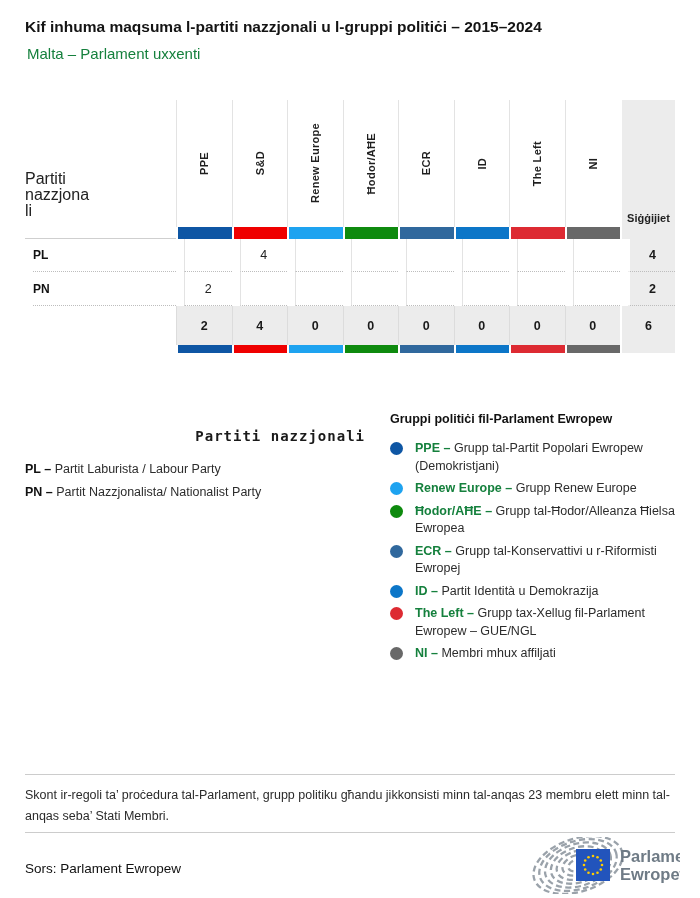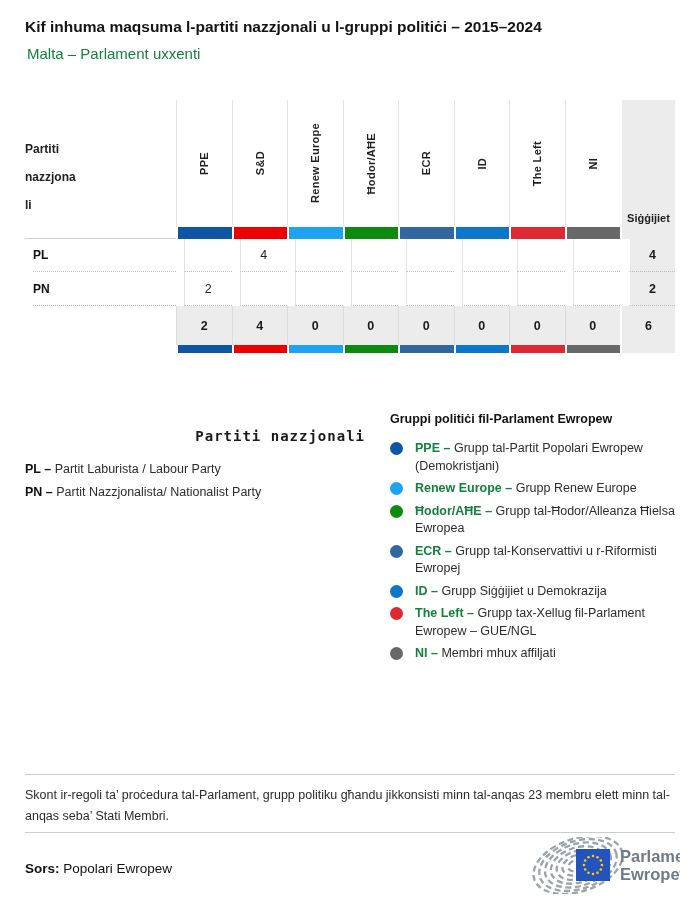--- a/index.html
+++ b/index.html
@@ -16,21 +16,21 @@
   
   .seats-table{
     left:25px;top:100px;width:650px;
     display:grid;
     grid-template-columns:151px repeat(8,55.5px) 55px;
     grid-template-rows:127px 12px 33px 34px 39px 8px;
     box-sizing:border-box;
   }
   .seats-table *{box-sizing:border-box;}
   .rowhead-cell{display:flex;align-items:flex-end;padding:0 0 8px 0;}
-  .rowhead-cell span{white-space:pre-line;font-size:12px;font-weight:700;line-height:28px;color:#222;}
+  .rowhead-cell span{white-space:pre-line;font-size:16px;font-weight:400;line-height:16px;color:#222;}
   .col-head{display:flex;align-items:center;justify-content:center;border-left:1px solid #e3e3e3;}
   .col-head span{
     writing-mode:vertical-rl;transform:rotate(180deg);
     font-size:11px;font-weight:700;color:#1f1f1f;white-space:nowrap;letter-spacing:.3px;
   }
   .seats-head{
     background:#ececec;border-left:2px solid #fff;
     display:flex;align-items:flex-end;justify-content:center;
     font-size:11px;font-weight:700;color:#1f1f1f;padding-bottom:3px;
   }
@@ -58,21 +58,21 @@
   .legend-dot{width:13px;height:13px;border-radius:50%;flex:none;margin-top:2px;background:#999;}
   .group-item .txt{font-size:12.5px;line-height:17.5px;color:#2c2c2c;}
   .group-item .txt b{color:#15803d;}
 
   
   .rule{left:25px;width:650px;border-top:1px solid #cccccc;height:0;}
   .rule-1{top:774px;}
   .rule-2{top:832px;}
   .footnote{left:25px;top:785px;width:655px;font-size:12.5px;line-height:21px;color:#2b2b2b;}
   .source{left:25px;top:861px;font-size:13.5px;color:#111;}
-  .source b{font-weight:700;margin-top:29px;}
+  .source b{font-weight:400;margin-top:29px;}
   .logo{left:532px;top:837px;}
 </style>
 </head>
 <body>
 
 <div class="abs title">Kif inhuma maqsuma l-partiti nazzjonali u l-gruppi politiċi – 2015–2024</div>
 <div class="abs subtitle">Malta – Parlament uxxenti</div>
 
 <div class="abs seats-table">
 
@@ -188,39 +188,39 @@
   <div class="group-item">
     <span class="legend-dot" style="background-color: rgb(14, 138, 14);"></span>
     <span class="txt"><b>Ħodor/AĦE –</b> <span>Grupp tal-Ħodor/Alleanza Ħielsa Ewropea</span></span>
   </div>
   <div class="group-item">
     <span class="legend-dot" style="background-color: rgb(48, 104, 157);"></span>
     <span class="txt"><b>ECR –</b> <span>Grupp tal-Konservattivi u r-Riformisti Ewropej</span></span>
   </div>
   <div class="group-item">
     <span class="legend-dot" style="background-color: rgb(12, 118, 200);"></span>
-    <span class="txt"><b>ID –</b> <span>Grupp Siġġijiet u Demokrazija</span></span>
+    <span class="txt"><b>ID –</b> <span>Partit Identità u Demokrazija</span></span>
   </div>
   <div class="group-item">
     <span class="legend-dot" style="background-color: rgb(221, 42, 50);"></span>
     <span class="txt"><b>The Left –</b> <span>Grupp tax-Xellug fil-Parlament Ewropew – GUE/NGL</span></span>
   </div>
   <div class="group-item">
     <span class="legend-dot" style="background-color: rgb(104, 104, 104);"></span>
     <span class="txt"><b>NI –</b> <span>Membri mhux affiljati</span></span>
   </div>
 </div>
 
 <div class="abs rule rule-1"></div>
 <div class="abs footnote">Skont ir-regoli ta’ proċedura tal-Parlament, grupp politiku għandu jikkonsisti minn tal-anqas 23 membru elett minn tal-anqas seba’ Stati Membri.</div>
 <div class="abs rule rule-2"></div>
 
 <div class="abs source">
   <b>Sors:</b>
-  <span>Popolari Ewropew</span>
+  <span>Parlament Ewropew</span>
 </div>
 
 <div class="abs logo">
   <svg width="148" height="57" viewBox="0 0 148 57">
     <g fill="none" stroke="#9aa2aa" stroke-width="2.3" stroke-dasharray="6 3.5" transform="rotate(-18 46 28)">
       <ellipse cx="46" cy="28" rx="10" ry="6"></ellipse>
       <ellipse cx="46" cy="28" rx="16" ry="10"></ellipse>
       <ellipse cx="46" cy="28" rx="22" ry="14"></ellipse>
       <ellipse cx="46" cy="28" rx="28" ry="17.5"></ellipse>
       <ellipse cx="46" cy="28" rx="34" ry="21"></ellipse>

